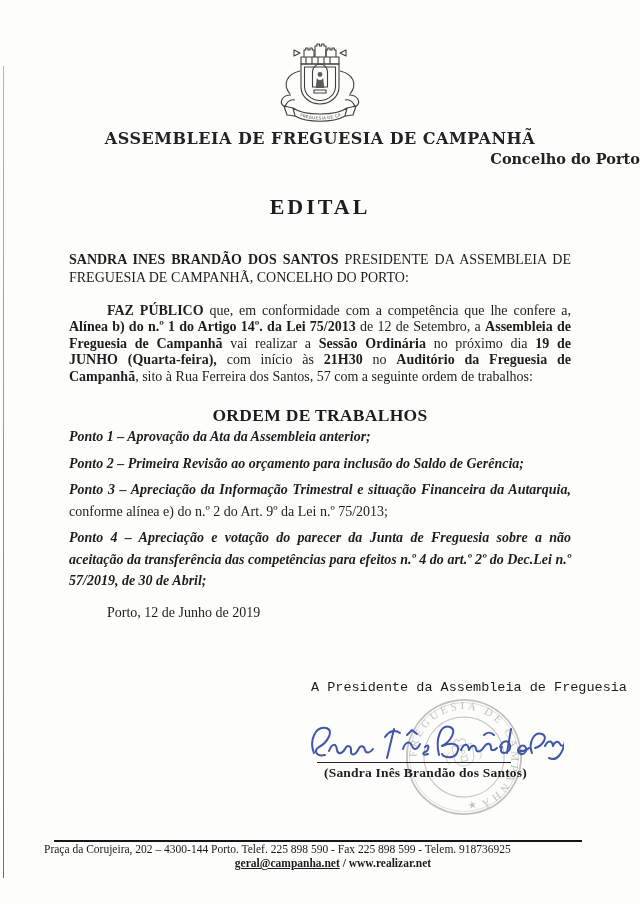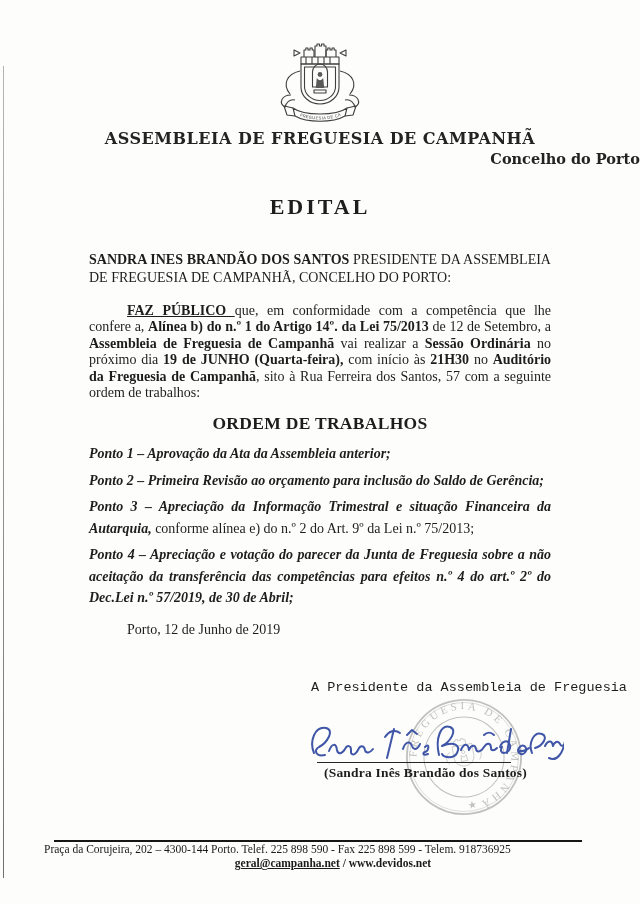--- a/index.html
+++ b/index.html
@@ -1,43 +1,43 @@
 <!DOCTYPE html>
 <html><head>
 <meta charset="utf-8">
 <style>
   * { margin:0; padding:0; box-sizing:border-box; }
   body { background:#ffffff; font-family:"Liberation Serif", serif; }
   .page {
     position:relative; width:640px; height:904px;
     background:#fdfdfb; color:#1d1d1d; overflow:hidden;
   }
-  .content { padding:0 89px; }
+  .content { padding:0 69px; }
   .b { font-weight:bold; }
   .i { font-style:italic; }
-  .u { text-decoration:underline; }
+  .u { }
 
   .edge-artifact { position:absolute; left:3px; top:66px; width:1.3px; height:812px;
     background:linear-gradient(#b5b5b5, #6f6f6f); }
 
   .crest { display:block; margin:37px auto 4px auto; }
 
   .org-name { text-align:center; font-family:"DejaVu Serif", serif; font-weight:bold;
     font-size:16px; letter-spacing:.5px; color:#232323; }
   .subtitle { text-align:right; font-family:"DejaVu Serif", serif; font-weight:bold;
     font-size:14.5px; margin-top:2px; color:#232323; }
 
   .doc-title { text-align:center; font-weight:bold; font-size:22px; letter-spacing:3px;
     margin-top:27px; }
 
   .intro { margin-top:31px; font-size:14px; line-height:18px; text-align:justify; }
   .faz { margin-top:16px; font-size:14px; line-height:16.4px; text-align:justify; text-indent:38px; }
 
-  .agenda-title { text-align:center; font-weight:bold; font-size:17.5px; letter-spacing:.3px; margin-top:12px; }
-  .pontos { margin-top:9px; }
+  .agenda-title { text-align:center; font-weight:bold; font-size:17.5px; letter-spacing:.3px; margin-top:20px; }
+  .pontos { }
   .ponto { font-size:14px; line-height:21.5px; text-align:justify; margin-bottom:5px; }
 
   .closing { margin-top:13px; font-size:14px; line-height:17px; text-align:justify; text-indent:38px; }
   .date-line { margin-top:13px; padding-left:38px; font-size:14px; }
 
   .role-line { position:absolute; left:311px; top:680px; font-size:13.5px;font-family:Liberation Mono, monospace; }
 
   .stamp { position:absolute; left:402px; top:695px; opacity:.55; transform:rotate(-10deg); }
   .signature-svg { position:absolute; left:306px; top:716px; }
   .sig-line { position:absolute; left:317px; top:762px; width:194px; border-top:1.6px solid #262626; }
@@ -163,16 +163,16 @@
       <path d="M243,42 c8,4 14,-5 16,-17"></path>
     </g>
   </svg>
 
   <div class="sig-line"></div>
   <div class="printed-name">(Sandra Inês Brandão dos Santos)</div>
 
   <div class="footer-rule"></div>
   <div class="footer-line1">Praça da Corujeira, 202 – 4300-144 Porto. Telef. 225 898 590 - Fax 225 898 599 - Telem. 918736925</div>
   <div class="footer-line2">
-    <span class="email">geral@campanha.net</span><span> / </span><span>www.devidos.net</span>
+    <span class="email">geral@campanha.net</span><span> / </span><span>www.realizar.net</span>
   </div>
 
 </div>
 
 </body></html>

